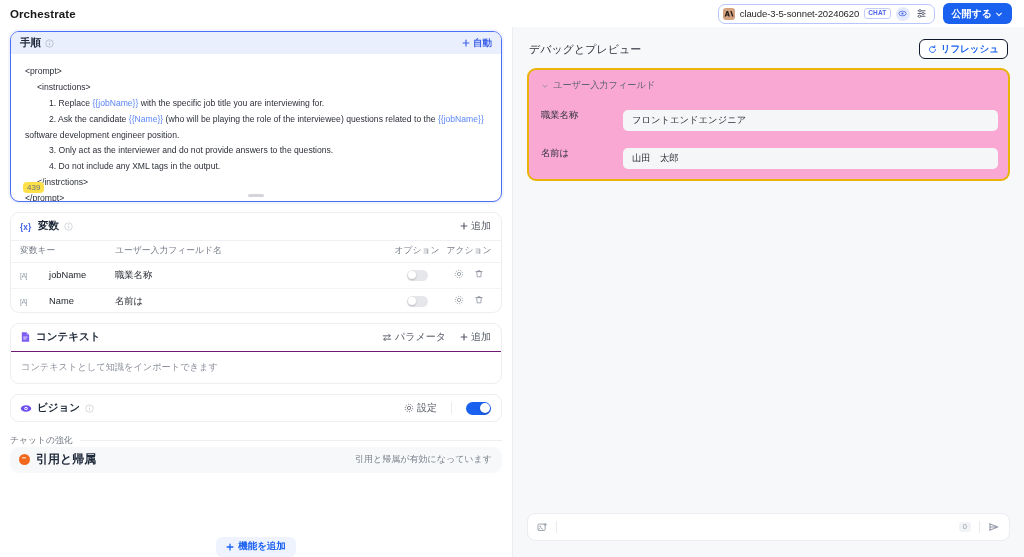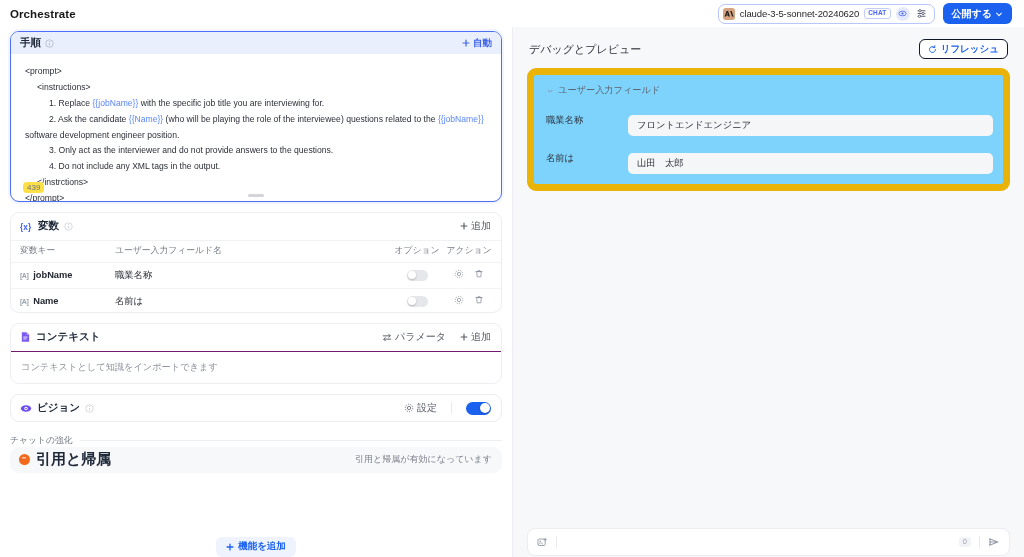--- a/index.html
+++ b/index.html
@@ -63,21 +63,21 @@
     width: 512px; flex: 0 0 512px;
     padding: 4px 10px 0 10px;
     overflow: hidden;
     background: #ffffff;
     display: flex; flex-direction: column;
   }
   .right-pane {
     flex: 1; background: #f7f8fa;
     border-left: 1px solid #ececf1;
     display: flex; flex-direction: column;
-    padding: 12px 14px 1px 14px;
+    padding: 12px 14px 16px 14px;
   }
 
   
   .prompt-card {
     border: 1.5px solid #4b6ef5; border-radius: 9px;
     background: #ffffff; overflow: hidden;
     box-shadow: 0 0 0 2px rgba(75,110,245,0.07);
     position: relative;
   }
   .prompt-head {
@@ -141,21 +141,21 @@
   }
   .vtable td {
     font-size: 9.3px; color: #22262e; padding: 6px 0;
     border-bottom: 1px solid #f3f4f7;
   }
   .vtable tr:last-child td { border-bottom: none; }
   .col-key   { width: 104px; padding-left: 9px !important; }
   .col-field { }
   .col-opt   { width: 56px; text-align: center !important; }
   .col-act   { width: 56px; text-align: center !important; padding-right: 8px !important; }
-  .keycell { display: flex; align-items: center; gap: 5px; font-weight: bold; }
+  .keycell { display: flex; align-items: center; gap: 22px; }
   .type-ico {
     font-size: 7px; color: #9aa0ab; letter-spacing: -.5px;
     border: none; line-height: 1;
   }
   .toggle {
     display: inline-block; width: 21px; height: 11px;
     border-radius: 6px; background: #e6e7eb; position: relative;
     cursor: pointer; vertical-align: middle;
   }
   .toggle::after {
@@ -181,21 +181,21 @@
     margin-top: 13px; 
   }
   .enh-label { font-size: 8.8px; color: #6e737e; white-space: nowrap; }
   .enh-rule { flex: 1; height: 1px; background: #eceef2; }
   .feature-card {
     background: #f7f8fa; border-radius: 9px;
     height: 26px; display: flex; align-items: center;
     justify-content: space-between; padding: 0 10px 0 9px;
   }
   .feature-left { display: flex; align-items: center; gap: 6px; }
-  .feature-left .label { font-size: 15px; font-weight: 700; color: #1e2939; }
+  .feature-left .label { font-size: 12px; font-weight: 700; color: #1e2939; }
   .feature-status { font-size: 9px; color: #7b808b; }
   .dot-ico {
     width: 11px; height: 11px; border-radius: 50%;
     background: #f2691e; flex: 0 0 11px;
     display: flex; align-items: center; justify-content: center;
   }
 
   .add-feature-wrap { display: flex; justify-content: center; margin-top: 64px; }
   .add-feature-btn {
     display: flex; align-items: center; gap: 4px;
@@ -212,21 +212,21 @@
   }
   .dbg-title { font-size: 11px; font-weight: 400; color: #2b2f38; }
   .refresh-btn {
     display: flex; align-items: center; gap: 4px;
     background: #ffffff; border: 1px solid #0f172a; border-radius: 6px;
     height: 20px; padding: 0 8px;
     font-size: 9.5px; font-weight: 600; color: #1a61f0;
     font-family: inherit; cursor: pointer;
   }
   .input-card {
-    background: #7dd3fc; border: 7px solid #eab308; border-radius: 9px;
+    background: #f9a8d4; border: 2px solid #eab308; border-radius: 9px;
     padding: 9px 10px 10px 10px;
   }
   .collapse-row { display: flex; align-items: center; gap: 4px; margin-bottom: 8px; padding-left: 2px; }
   .collapse-row .label { font-size: 9.2px; color: #5d626d; }
   .field-row { display: flex; align-items: center; margin-bottom: 7px; }
   .field-row:last-child { margin-bottom: 0; }
   .field-label { width: 84px; flex: 0 0 84px; font-size: 9.3px; color: #2b2f38; padding-left: 2px; }
   .field-box {
     flex: 1; height: 21px; background: #f5f6f8; border-radius: 5px;
     display: flex; align-items: center; padding: 0 9px;

